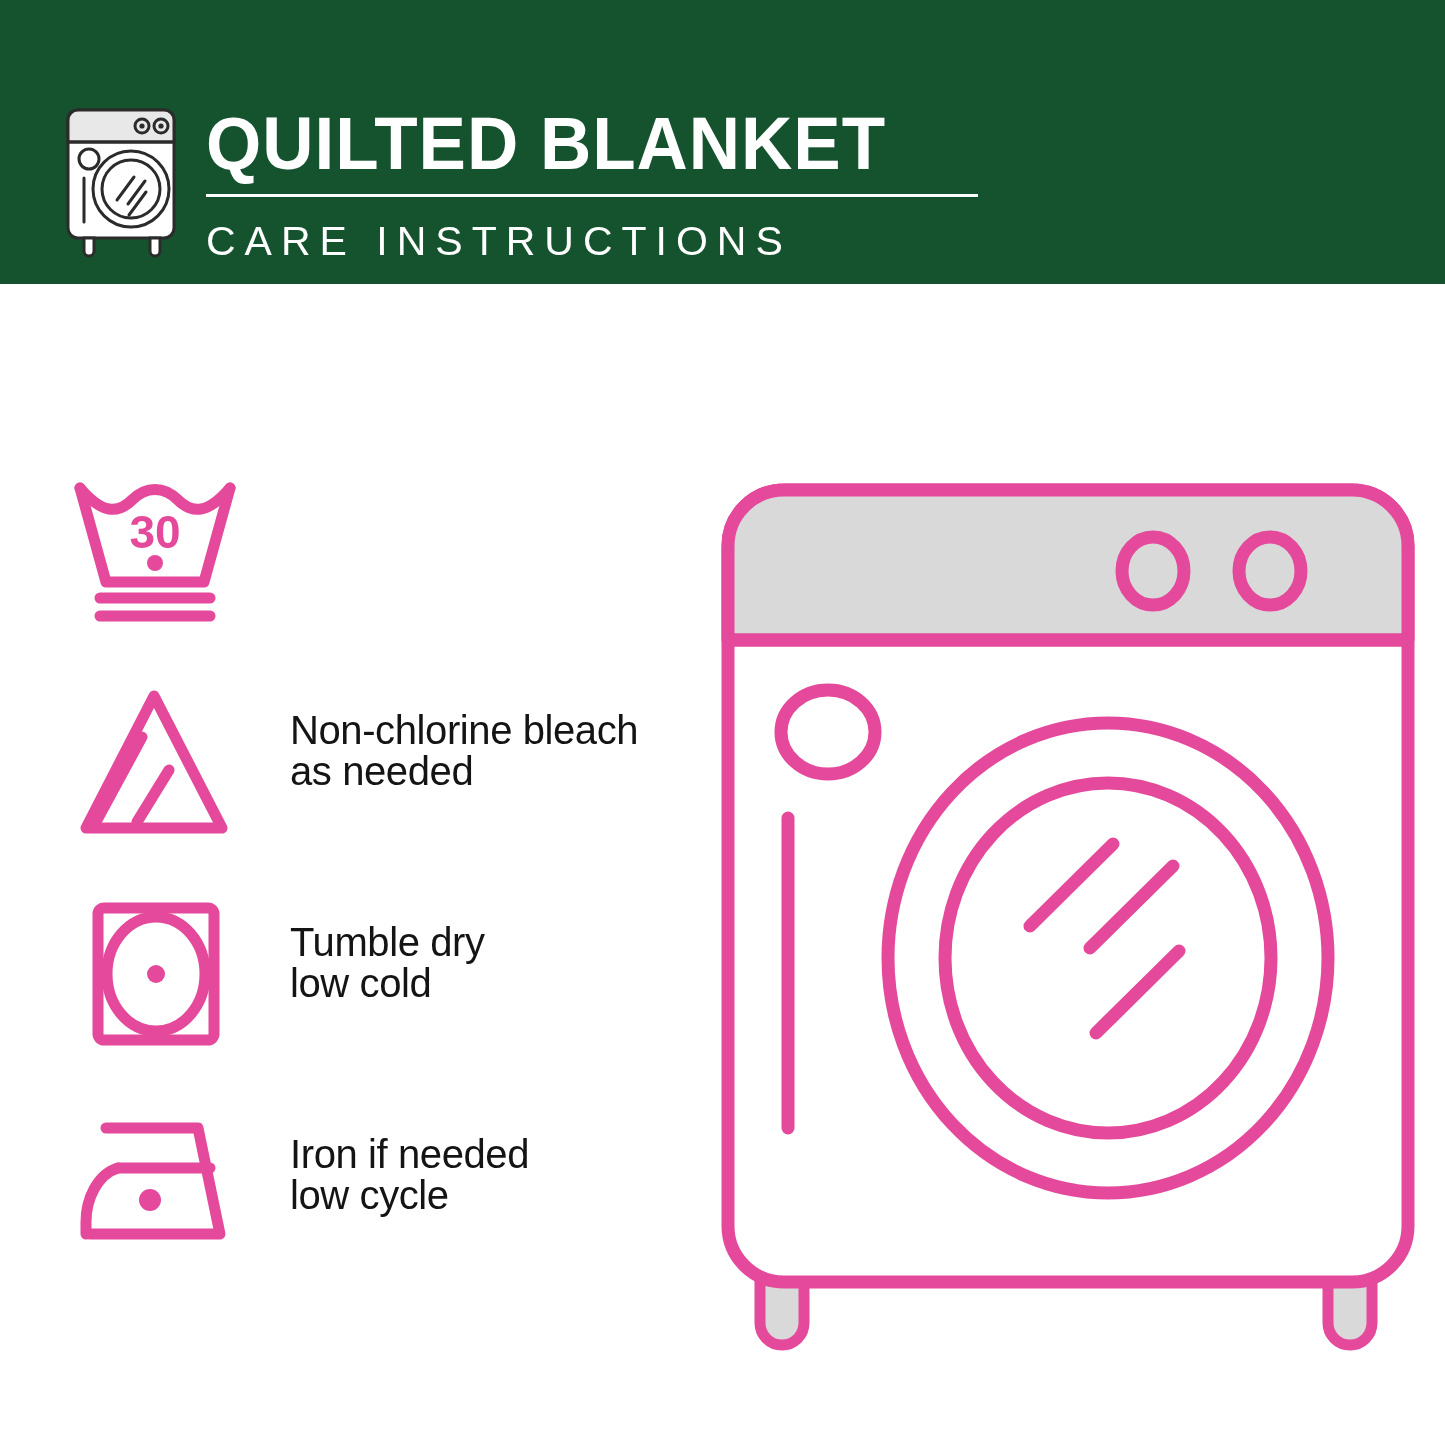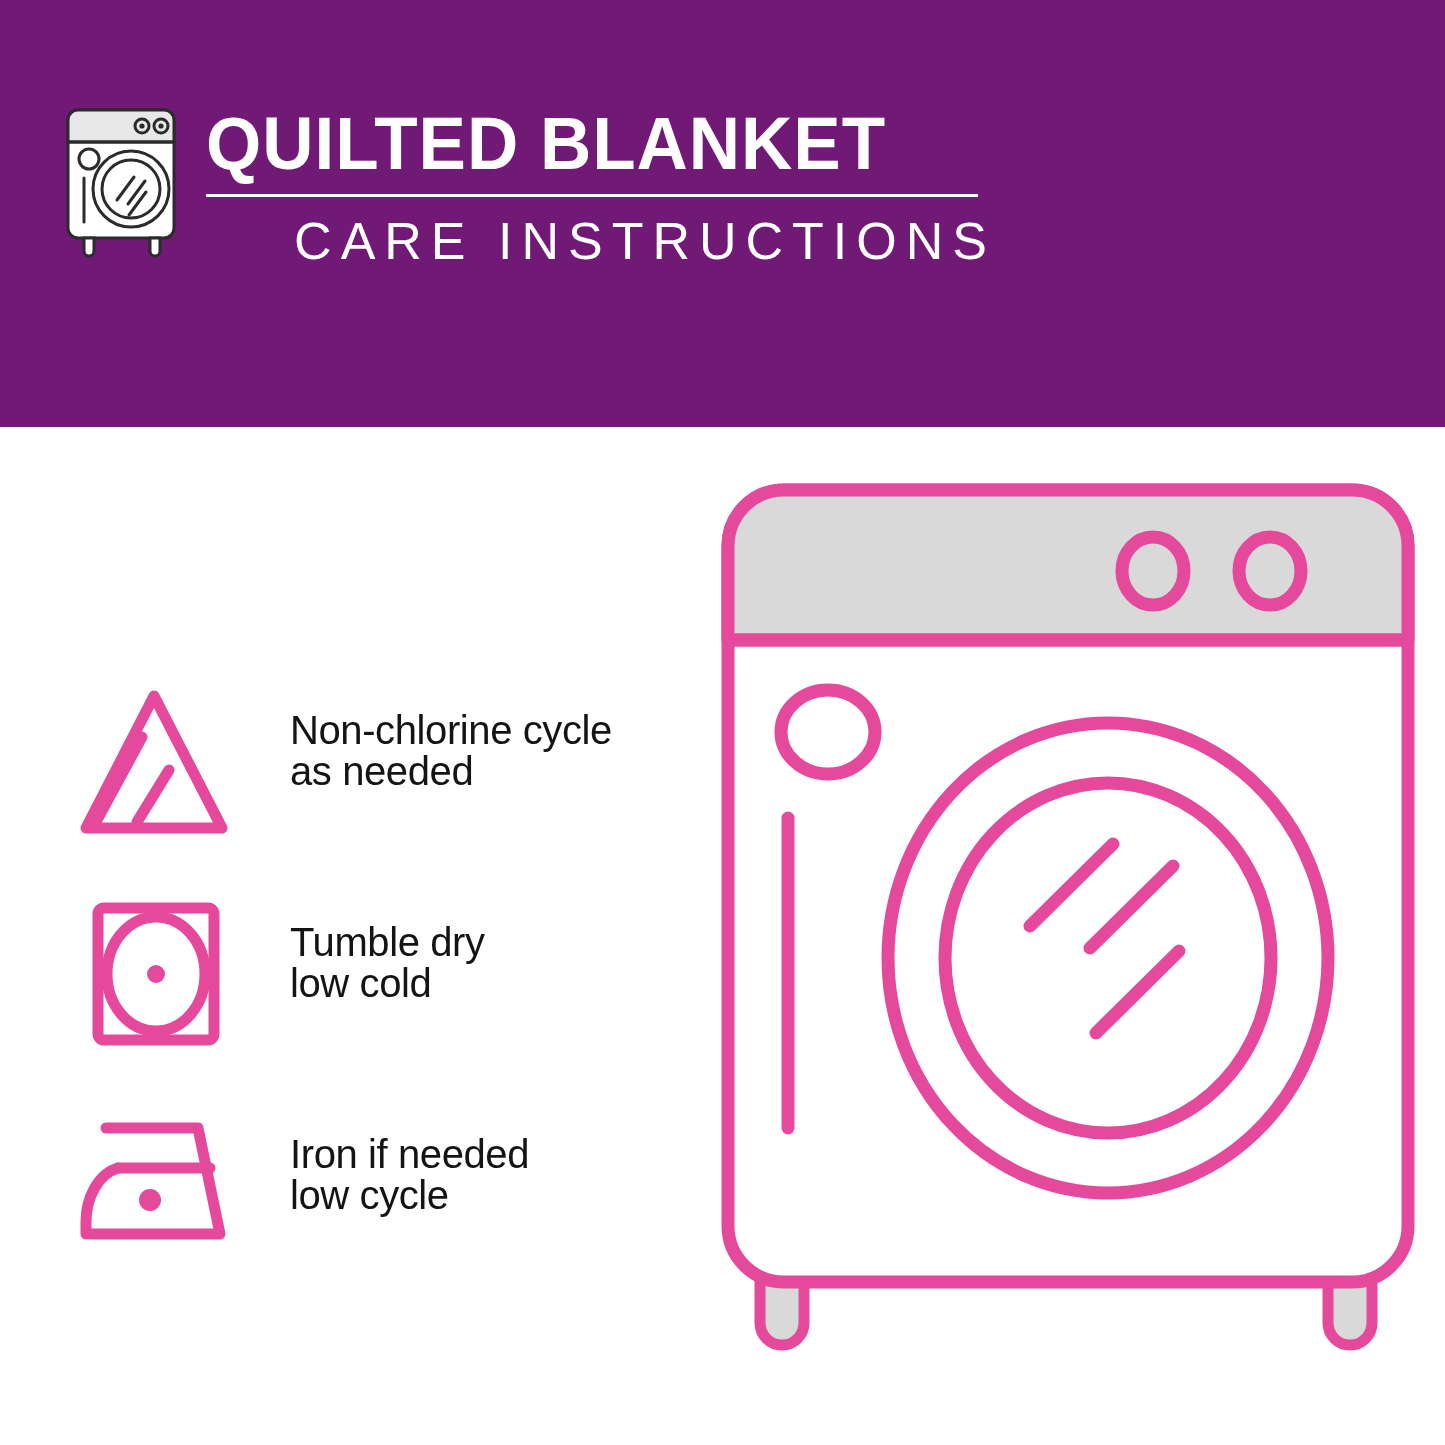--- a/index.html
+++ b/index.html
@@ -17,22 +17,22 @@
     background: #ffffff;
     overflow: hidden;
   }
 
   
   .header {
     position: absolute;
     left: 0;
     top: 0;
     width: 1445px;
-    height: 427px;
-    background: #701a75;
+    height: 284px;
+    background: #14532d;
   }
   .header-logo {
     position: absolute;
     left: 62px;
     top: 104px;
     width: 128px;
     height: 155px;
   }
   .header-text {
     position: absolute;
@@ -54,26 +54,25 @@
   .title-rule {
     width: 772px;
     height: 3px;
     background: #ffffff;
     margin-top: 10px;
     margin-bottom: 12px;
   }
   .subtitle {
     font-family: "Liberation Sans", sans-serif;
     font-weight: 400;
-    font-size: 52px;
+    font-size: 41px;
     line-height: 64px;
     color: #ffffff;
     letter-spacing: 9px;
     white-space: nowrap;
-    text-align: right;
   }
 
   
   .care-list {
     position: absolute;
     left: 0;
     top: 470px;
     width: 700px;
   }
   .care-item {
@@ -149,33 +148,47 @@
       <div class="title">QUILTED BLANKET</div>
       <div class="title-rule"></div>
       <div class="subtitle">CARE INSTRUCTIONS</div>
     </div>
 
   </div>
 
   <div class="care-list">
 
     <div class="care-item">
+      <div class="care-icon">
+        <svg viewBox="0 0 170 160" width="170" height="160" aria-hidden="true">
+          <g fill="none" stroke="#E5499B" stroke-width="11" stroke-linecap="round" stroke-linejoin="round">
+
+            <path d="M10 18 C32 44 48 44 62 30 C76 16 94 16 108 30 C122 44 138 44 160 18"></path>
+            <path d="M10 18 L36 112 L134 112 L160 18"></path>
+
+            <line x1="30" y1="128" x2="140" y2="128"></line>
+            <line x1="30" y1="146" x2="140" y2="146"></line>
+          </g>
+          <text x="85" y="78" font-family="'Liberation Sans', sans-serif" font-size="46" font-weight="bold" fill="#E5499B" text-anchor="middle">30</text>
+          <circle cx="85" cy="93" r="8" fill="#E5499B"></circle>
+        </svg>
+      </div>
     </div>
 
     <div class="care-item">
       <div class="care-icon">
         <svg viewBox="0 0 170 160" width="170" height="160" aria-hidden="true">
           <g fill="none" stroke="#E5499B" stroke-width="11" stroke-linecap="round" stroke-linejoin="round">
             <path d="M84 14 L152 146 L16 146 Z"></path>
             <line x1="72" y1="55" x2="26" y2="140"></line>
             <line x1="99" y1="88" x2="67" y2="140"></line>
           </g>
         </svg>
       </div>
-      <div class="care-text two-line">Non-chlorine cycle
+      <div class="care-text two-line">Non-chlorine bleach
 as needed</div>
     </div>
 
     <div class="care-item">
       <div class="care-icon">
         <svg viewBox="0 0 170 160" width="170" height="160" aria-hidden="true">
           <g fill="none" stroke="#E5499B" stroke-width="11" stroke-linecap="round" stroke-linejoin="round">
             <rect x="28" y="14" width="116" height="132" rx="6" ry="6"></rect>
             <ellipse cx="86" cy="80" rx="49" ry="57"></ellipse>
           </g>

